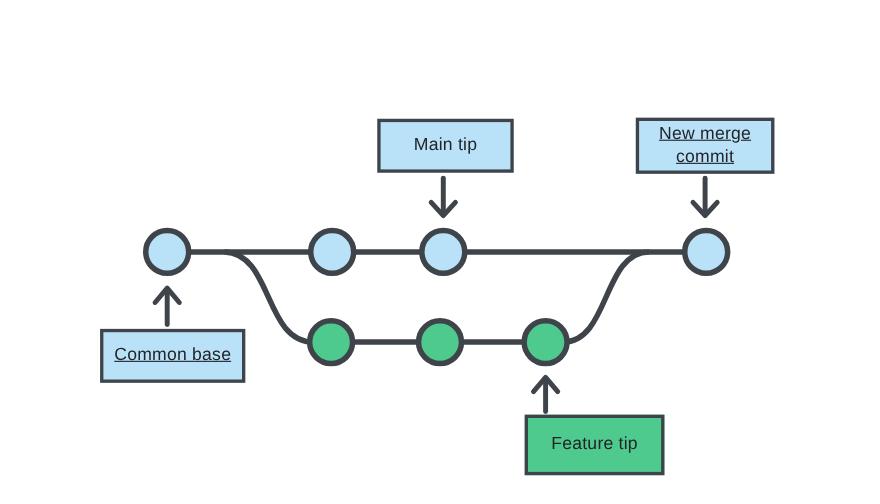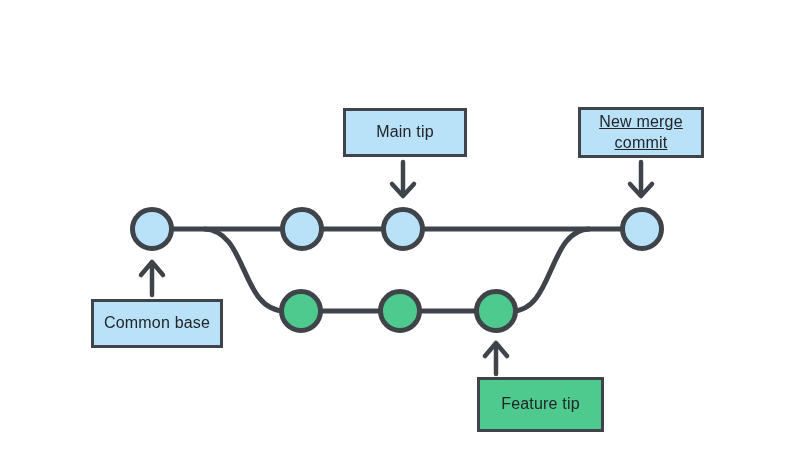--- a/index.html
+++ b/index.html
@@ -28,21 +28,21 @@
     border: 3px solid #3f444a;
     font-size: 16px;
     line-height: 1.28;
     color: #222428;
     letter-spacing: 0.2px;
   }
   .callout.blue  { background: #b9e2f9; }
   .callout.green { background: #4fca8e; }
   .callout-main-tip    { left: 343px; top: 108px; width: 124px; height: 49px; }
   .callout-new-merge   { left: 578px; top: 107px; width: 126px; height: 51px; padding: 16px 6px; text-decoration: underline; }
-  .callout-common-base { left:  91px; top: 299px; width: 132px; height: 49px; }
+  .callout-common-base { left:  91px; top: 299px; width: 132px; height: 49px; text-decoration: underline; }
   .callout-feature-tip { left: 433px; top: 377px; width: 127px; height: 55px; margin-left: 44px; }
 </style>
 </head>
 <body>
 
 <div class="canvas">
 
   <svg class="diagram-svg" viewBox="0 0 800 458" xmlns="http://www.w3.org/2000/svg">
 
     <path d="M 152 229 L 642 229" fill="none" stroke-width="5" stroke="#3f444a"></path>

